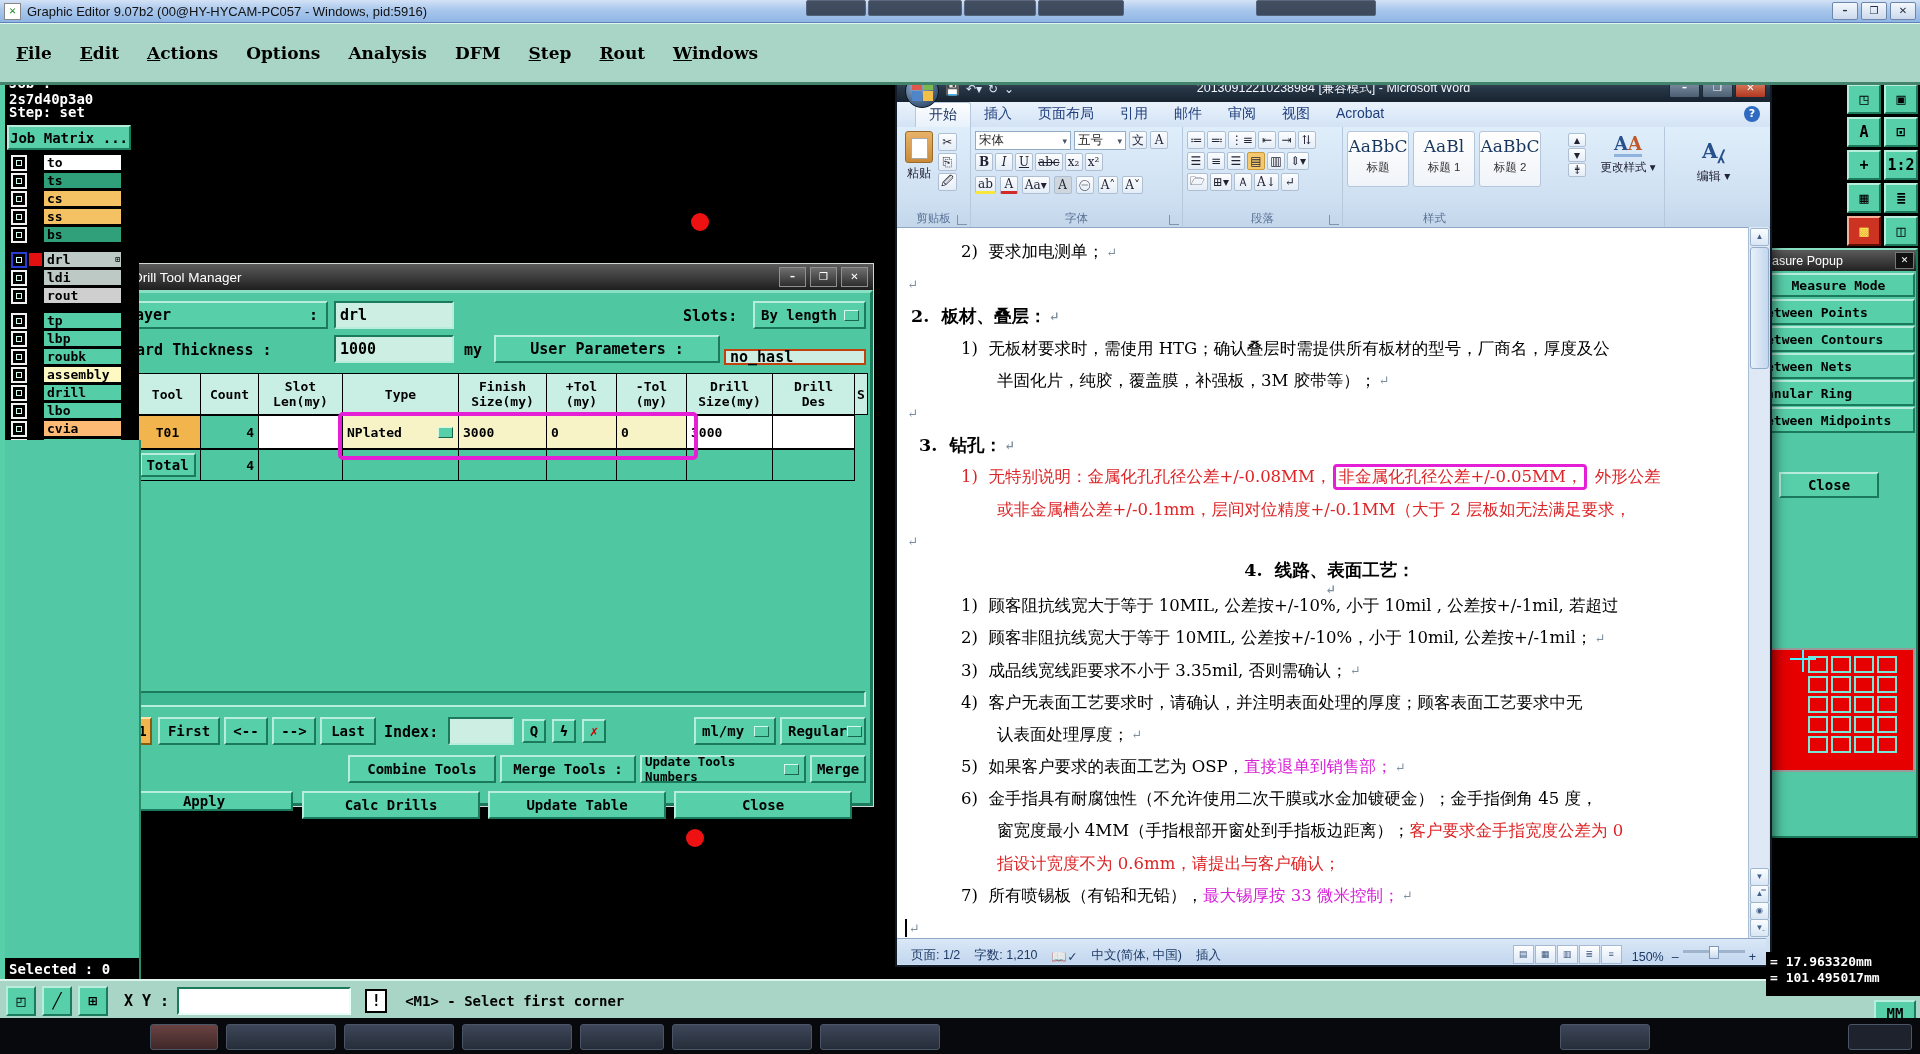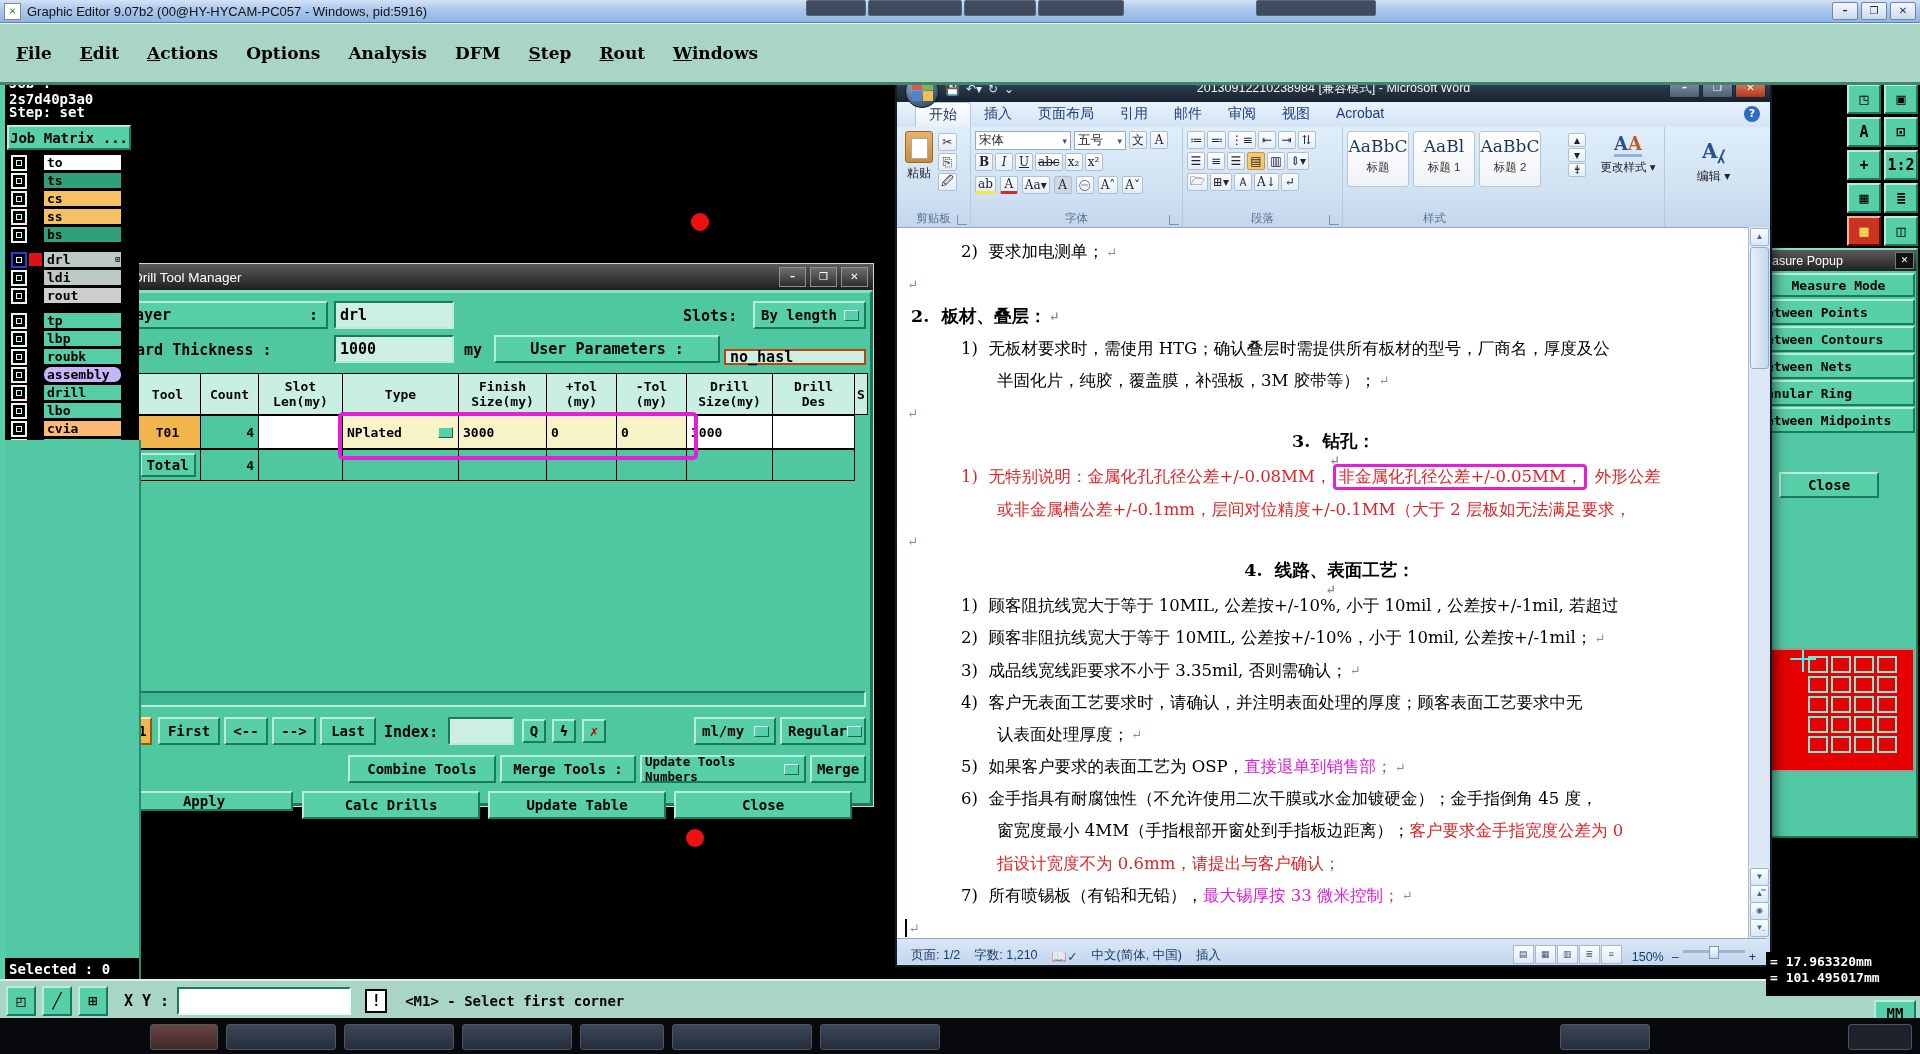--- a/index.html
+++ b/index.html
@@ -237,21 +237,21 @@
           <div class="lname" style="background: rgb(85, 205, 167);">lbp</div>
         </div>
         <div class="layer-row">
           <div class="cbx"></div>
           <div class="chip" style="background: transparent;"></div>
           <div class="lname" style="background: rgb(85, 205, 167);">roubk</div>
         </div>
         <div class="layer-row">
           <div class="cbx"></div>
           <div class="chip" style="background: transparent;"></div>
-          <div class="lname" style="background: #c4b5fd; border-radius: 7px;">assembly</div>
+          <div class="lname" style="background: #fef9c3;">assembly</div>
         </div>
         <div class="layer-row">
           <div class="cbx"></div>
           <div class="chip" style="background: transparent;"></div>
           <div class="lname" style="background: rgb(85, 205, 167);">drill</div>
         </div>
         <div class="layer-row">
           <div class="cbx"></div>
           <div class="chip" style="background: transparent;"></div>
           <div class="lname" style="background: rgb(85, 205, 167);">lbo</div>
@@ -584,21 +584,21 @@
         </div>
       </div>
     </div>
     <div class="w-doc" id="w-doc" style="padding-top: 8px;">
         <div class="doc-line" style="padding-left: 64px;"><span class="seg-k">2)  要求加电测单；</span><span class="seg-p">↵</span></div>
         <div class="doc-line" style="padding-left: 8px;"><span class="seg-p">↵</span></div>
         <div class="doc-line b" style="padding-left: 14px;"><span class="seg-k">2.  板材、叠层：</span><span class="seg-p">↵</span></div>
         <div class="doc-line" style="padding-left: 64px;"><span class="seg-k">1)  无板材要求时，需使用 HTG；确认叠层时需提供所有板材的型号，厂商名，厚度及公</span></div>
         <div class="doc-line" style="padding-left: 100px;"><span class="seg-k">半固化片，纯胶，覆盖膜，补强板，3M 胶带等）；</span><span class="seg-p">↵</span></div>
         <div class="doc-line" style="padding-left: 8px;"><span class="seg-p">↵</span></div>
-        <div class="doc-line b" style="padding-left: 22px; flex-direction: column;"><span class="seg-k">3.  钻孔：</span><span class="seg-p">↵</span></div>
+        <div class="doc-line b" style="padding-left: 22px;"><span class="seg-k">3.  钻孔：</span><span class="seg-p">↵</span></div>
         <div class="doc-line" style="padding-left: 64px;"><span class="seg-r">1)  无特别说明：金属化孔孔径公差+/-0.08MM，</span><span class="seg-b">非金属化孔径公差+/-0.05MM，</span><span class="seg-r"> 外形公差</span></div>
         <div class="doc-line" style="padding-left: 100px;"><span class="seg-r">或非金属槽公差+/-0.1mm，层间对位精度+/-0.1MM（大于 2 层板如无法满足要求，</span></div>
         <div class="doc-line" style="padding-left: 8px;"><span class="seg-p">↵</span></div>
         <div class="doc-line b" style="padding-left: 14px; flex-direction: column;"><span class="seg-k">4.  线路、表面工艺：</span><span class="seg-p">↵</span></div>
         <div class="doc-line" style="padding-left: 64px;"><span class="seg-k">1)  顾客阻抗线宽大于等于 10MIL, 公差按+/-10%, 小于 10mil , 公差按+/-1mil, 若超过</span></div>
         <div class="doc-line" style="padding-left: 64px;"><span class="seg-k">2)  顾客非阻抗线宽大于等于 10MIL, 公差按+/-10%，小于 10mil, 公差按+/-1mil；</span><span class="seg-p">↵</span></div>
         <div class="doc-line" style="padding-left: 64px;"><span class="seg-k">3)  成品线宽线距要求不小于 3.35mil, 否则需确认；</span><span class="seg-p">↵</span></div>
         <div class="doc-line" style="padding-left: 64px;"><span class="seg-k">4)  客户无表面工艺要求时，请确认，并注明表面处理的厚度；顾客表面工艺要求中无</span></div>
         <div class="doc-line" style="padding-left: 100px;"><span class="seg-k">认表面处理厚度；</span><span class="seg-p">↵</span></div>
         <div class="doc-line" style="padding-left: 64px;"><span class="seg-k">5)  如果客户要求的表面工艺为 OSP，</span><span class="seg-m">直接退单到销售部；</span><span class="seg-p">↵</span></div>

